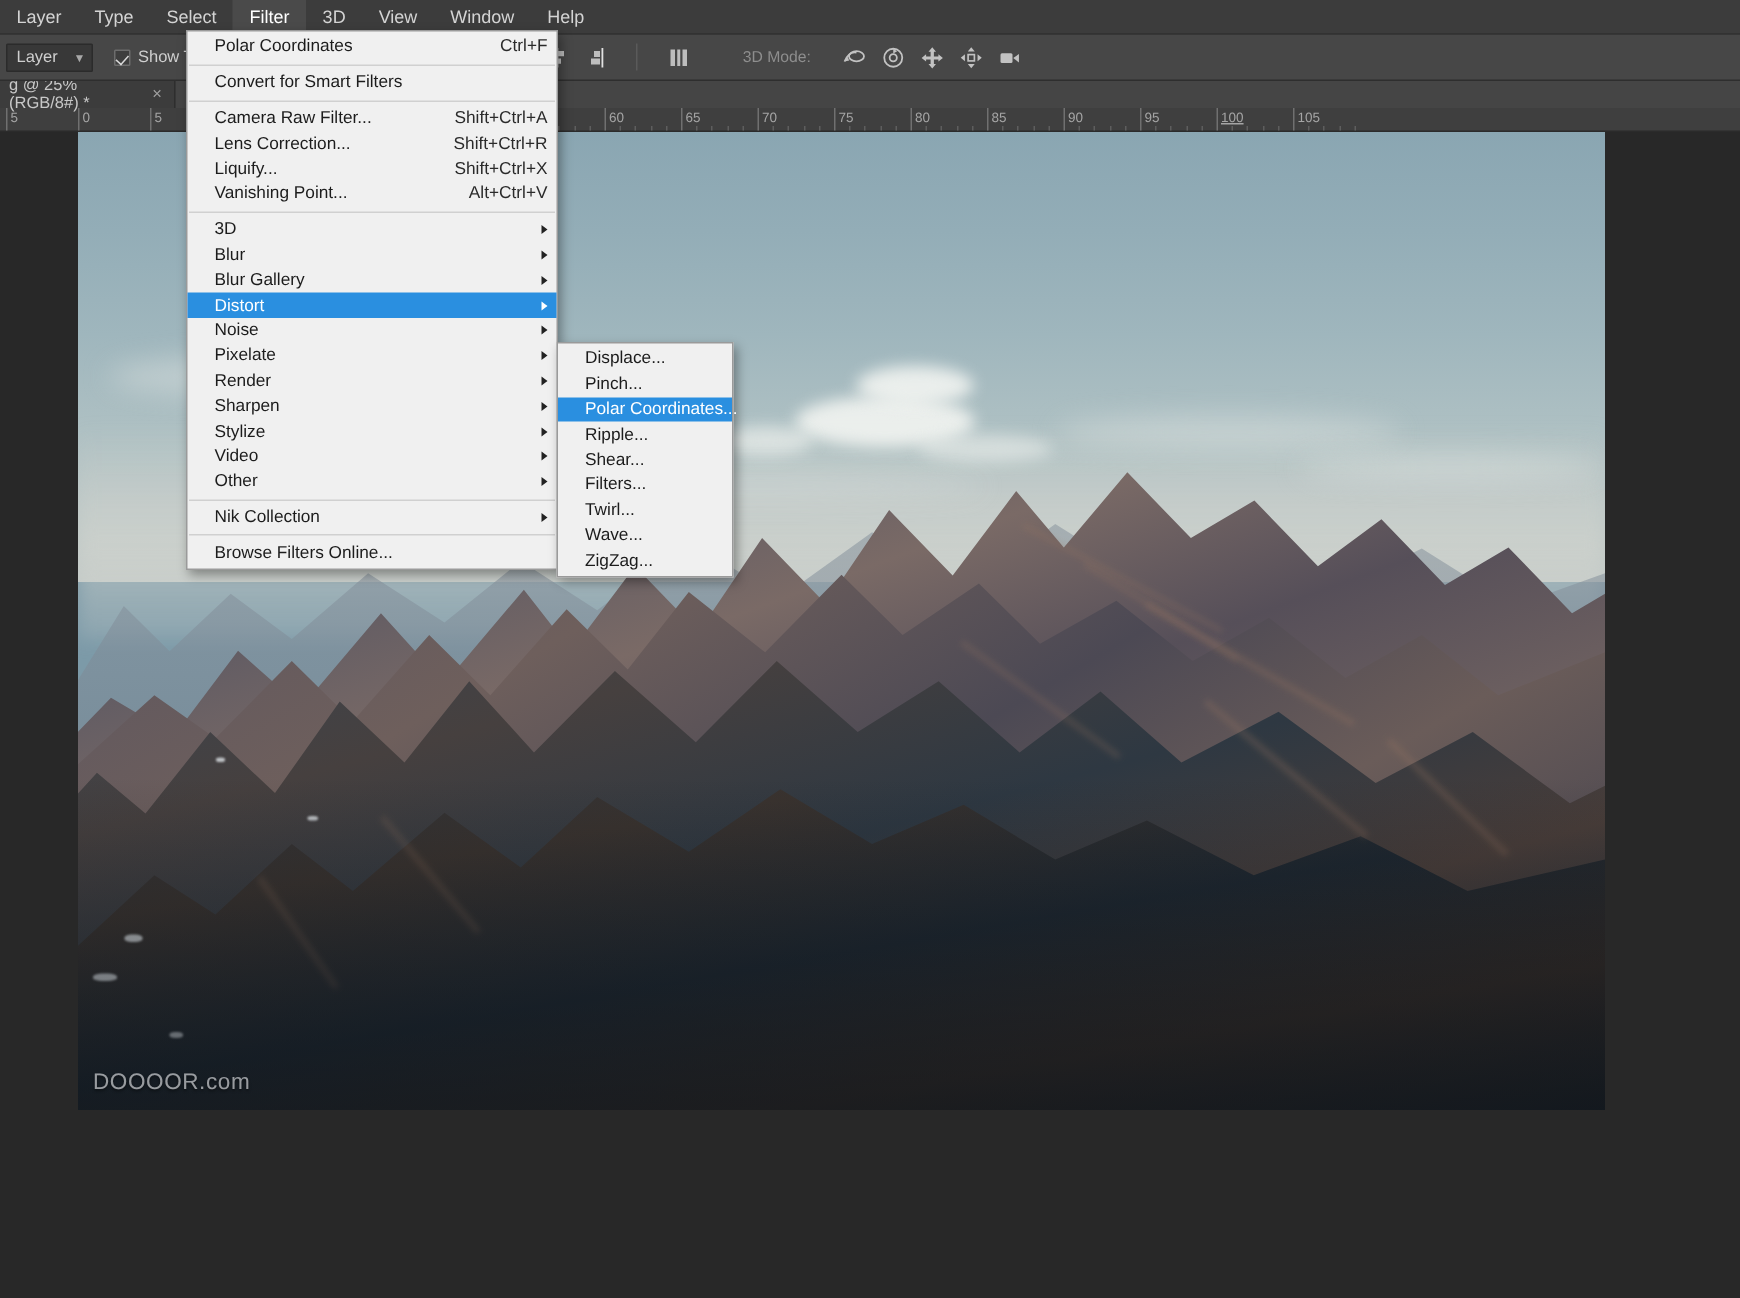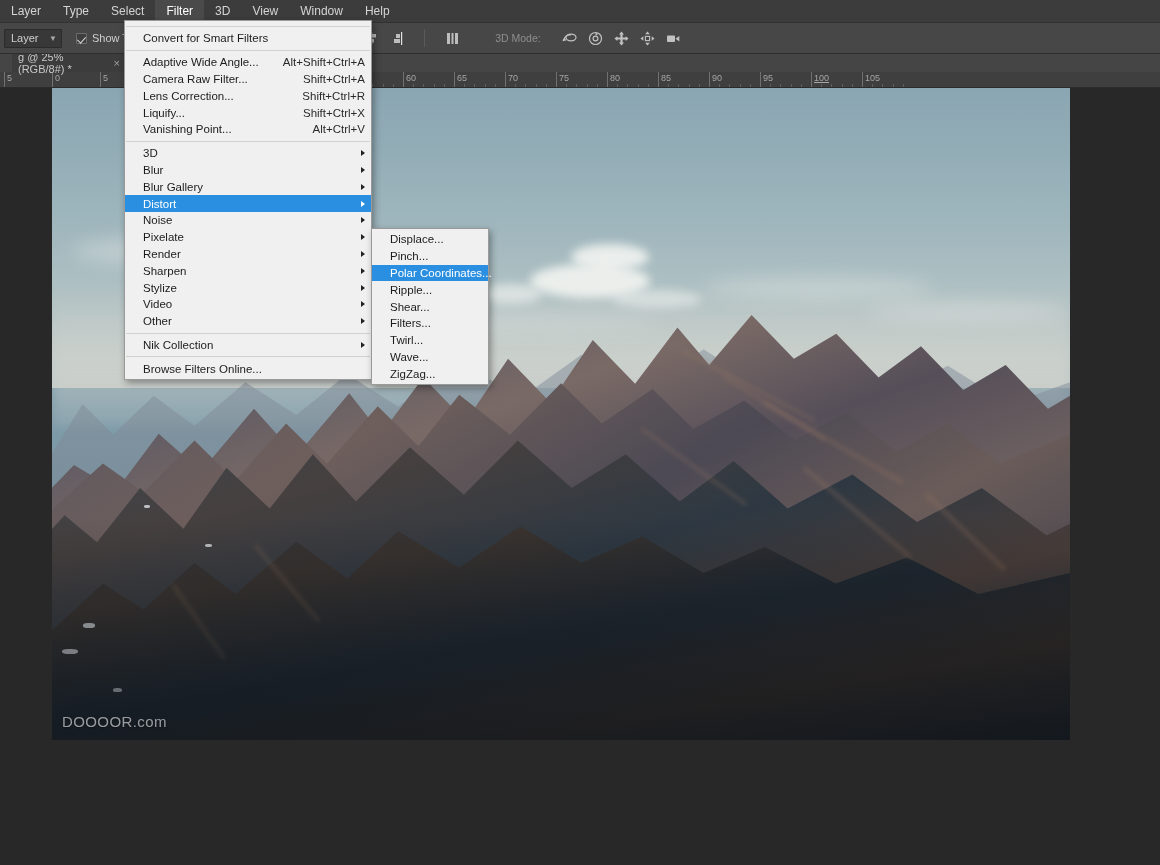--- a/index.html
+++ b/index.html
@@ -68,21 +68,21 @@
 
   
   .tabbar {
     position: absolute; top: 54px; left: 0; width: 1160px; height: 18px;
     background: #454545; z-index: 30;
   }
   .doc-tab {
     position: absolute; left: 0; top: 0; height: 18px;
     background: #3c3c3c; color: #c8c8c8; font-size: 11px;
     display: flex; align-items: center; padding: 0 8px 0 6px;
-    border-right: 1px solid #2e2e2e; cursor: default; margin-left: 12px;
+    border-right: 1px solid #2e2e2e; cursor: default;
   }
   .doc-tab .close { margin-left: 9px; font-size: 11px; color: #a0a0a0; }
 
   
   .ruler-h {
     position: absolute; top: 72px; left: 0; width: 1160px; height: 16px;
     background: #3f3f3f; border-bottom: 1px solid #2b2b2b;
     overflow: hidden; z-index: 28;
   }
   .ruler-h .tick {
@@ -469,29 +469,29 @@
       <div class="snowspot" style="left:15%; top:70%; width:7px; height:3px;"></div>
       <div class="snowspot" style="left:9%; top:64%; width:6px; height:3px;"></div>
 
       <div class="shade-bottom"></div>
 
       <div class="watermark">DOOOOR.com</div>
     </div>
   </div>
 
   <div class="menu" id="filter-menu">
+      <div class="mi">
+        <span class="label">Polar Coordinates</span>
+        <span class="shortcut">Ctrl+F</span>
+      </div>
       <div class="msep"></div>
       <div class="mi">
         <span class="label">Convert for Smart Filters</span>
       </div>
       <div class="msep"></div>
-      <div class="mi">
-        <span class="label">Adaptive Wide Angle...</span>
-        <span class="shortcut">Alt+Shift+Ctrl+A</span>
-      </div>
       <div class="mi">
         <span class="label">Camera Raw Filter...</span>
         <span class="shortcut">Shift+Ctrl+A</span>
       </div>
       <div class="mi">
         <span class="label">Lens Correction...</span>
         <span class="shortcut">Shift+Ctrl+R</span>
       </div>
       <div class="mi">
         <span class="label">Liquify...</span>

